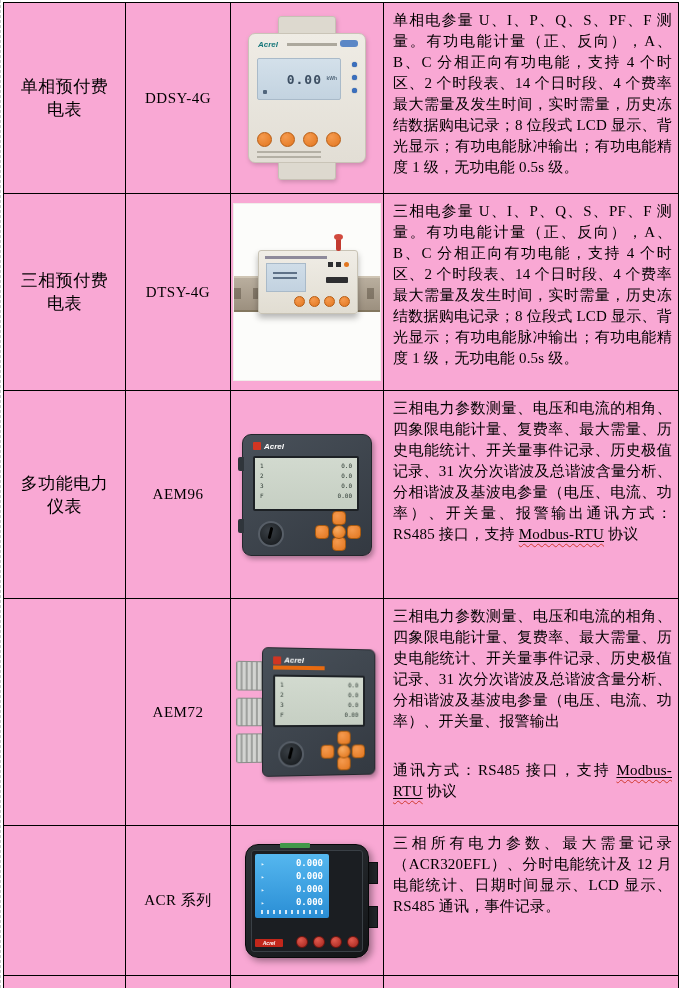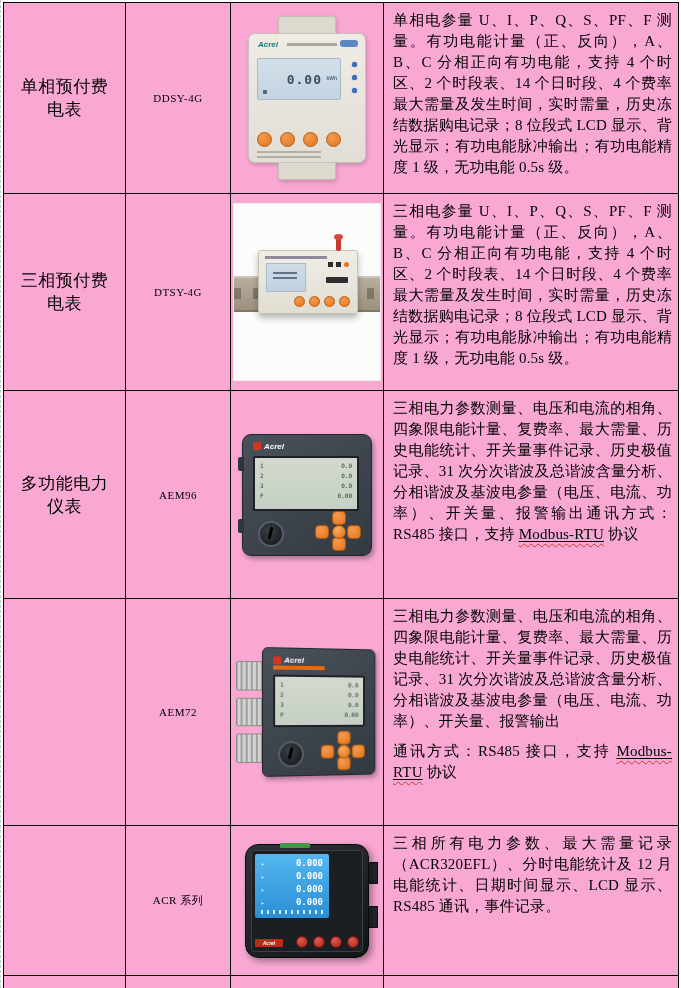--- a/index.html
+++ b/index.html
@@ -6,24 +6,24 @@
   body{width:681px;height:988px;overflow:hidden;position:relative;
        font-family:"Liberation Serif","DejaVu Serif",serif;color:#000;}
   .page{position:absolute;inset:0;background:#fff;}
   .margin-line{position:absolute;left:0;top:0;height:988px;width:0;border-left:1px dashed #c9c9c9;}
   .tbl{position:absolute;left:3px;top:2px;width:675px;border-top:1.6px solid #000;border-left:1.6px solid #000;}
   .row{display:grid;grid-template-columns:122px 105px 153px 1fr;}
   .cell{border-right:1.6px solid #000;border-bottom:1.6px solid #000;position:relative;overflow:hidden;background:#f9a8d4;}
   .row.frag .cell{border-bottom:none;}
   .c-cat,.c-model,.c-img{display:flex;align-items:center;justify-content:center;text-align:center;}
   .c-cat{font-size:17px;line-height:23px;padding:0 10px;letter-spacing:.5px;}
-  .c-model{font-size:11px;letter-spacing:.5px;}
+  .c-model{font-size:15px;letter-spacing:.5px;}
   .c-desc{font-size:15px;line-height:21px;padding:7px 6px 0 9px;text-align:justify;letter-spacing:.2px;}
   .c-desc p{margin:0;}
-  .c-desc p + p{margin-top:9px;}
+  .c-desc p + p{margin-top:28px;}
   .u-solid{text-decoration:underline;text-decoration-color:#000;text-decoration-thickness:1px;text-underline-offset:2px;}
   .spell{text-decoration:underline wavy #d03a2f;text-decoration-thickness:1px;text-underline-offset:4px;}
 
   
   .ddsy{display:flex;flex-direction:column;align-items:center;filter:drop-shadow(1px 2px 2px rgba(0,0,0,.18));}
   .ddsy-tab{width:56px;height:16px;background:#ddd9cf;border:1px solid #c6c1b4;border-radius:3px 3px 0 0;}
   .ddsy-tab.bottom{border-radius:0 0 3px 3px;}
   .ddsy-body{width:116px;height:128px;background:linear-gradient(#efece5,#e2ded5);border:1px solid #c9c4b7;border-radius:7px;position:relative;margin:-1px 0;z-index:1;}
   .ddsy-brand{position:absolute;left:9px;top:6px;font:italic bold 8px/9px "Liberation Sans",sans-serif;color:#16777a;}
   .ddsy-print{position:absolute;left:38px;top:9px;width:50px;height:3px;background:#aca89d;}

